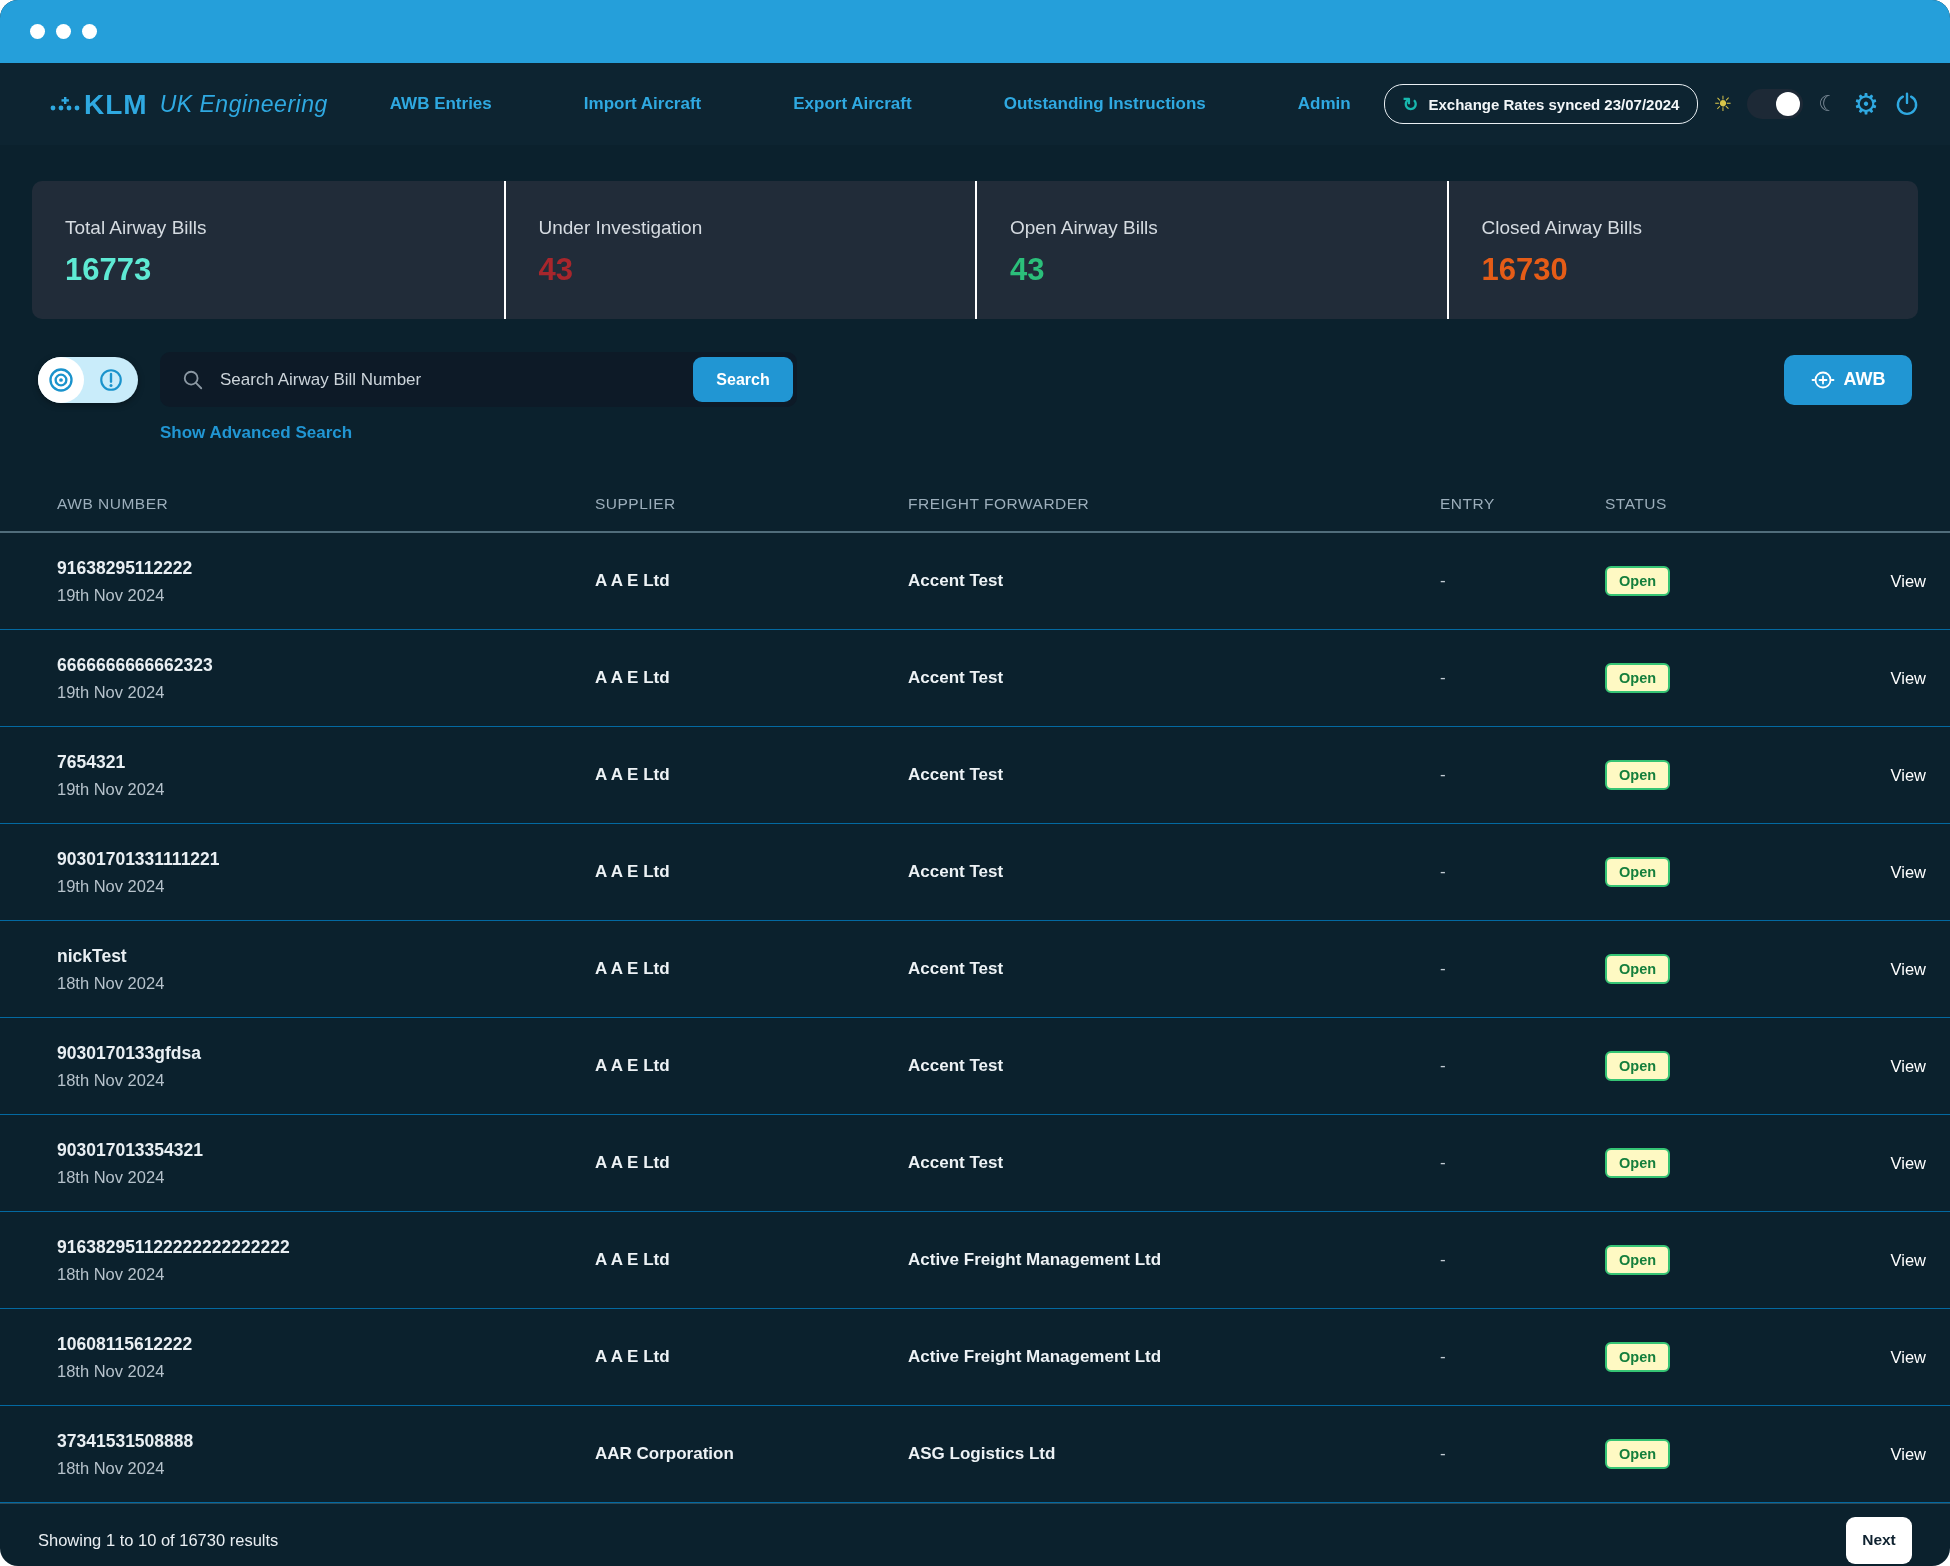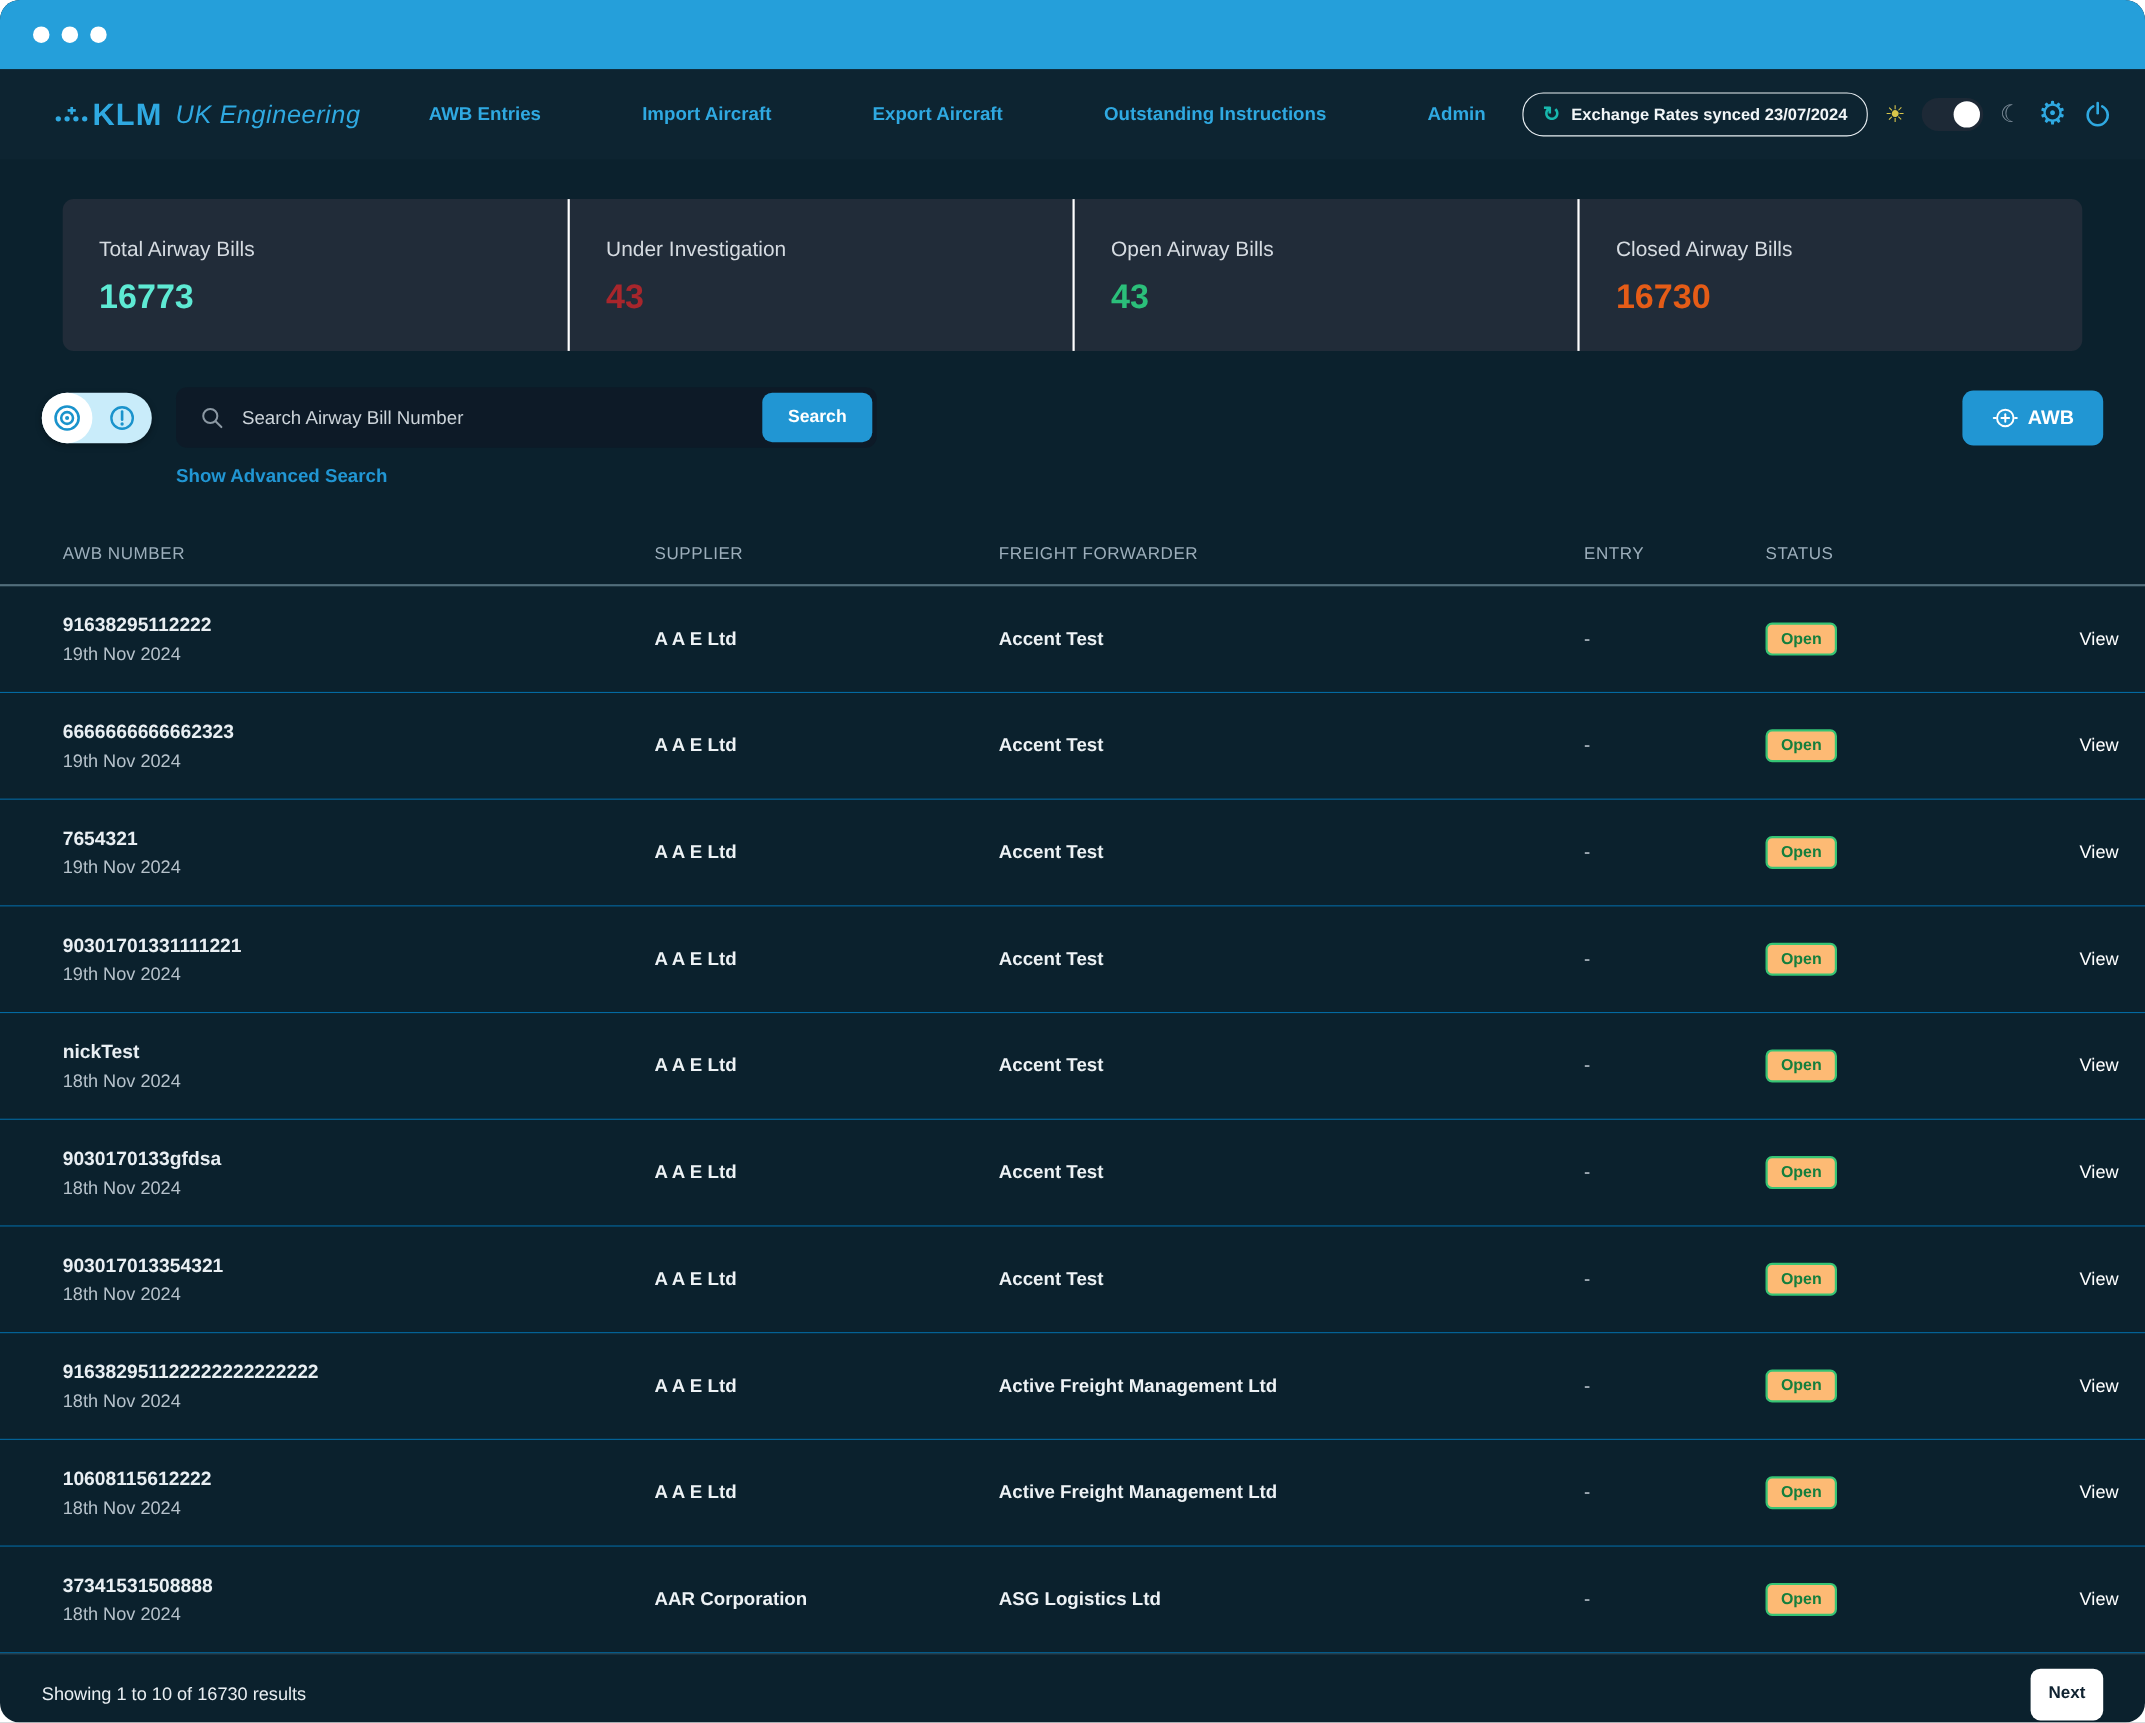--- a/index.html
+++ b/index.html
@@ -22,21 +22,21 @@
   .exchange-pill { display:flex; align-items:center; gap:10px; border:1.5px solid #e9eff3; border-radius:19px;
                    height:38px; padding:0 18px; color:#f2f6f8; font-size:15px; font-weight:bold; }
   .refresh-glyph { color:#17b8ae; font-size:19px; font-weight:bold; }
   .sun-glyph { color:#d9c64a; font-size:21px; }
   .moon-glyph { color:#7b8a97; font-size:22px; }
   .gear-glyph { color:#2fa9e1; font-size:29px; line-height:1; }
   .theme-toggle { width:56px; height:30px; border-radius:15px; background:#1d2936; position:relative; cursor:pointer; }
   .theme-knob { position:absolute; right:3px; top:3px; width:24px; height:24px; border-radius:50%; background:#ffffff; }
 
   
-  .stats { margin:36px 57px 0; flex:0 0 138px; display:grid; grid-template-columns:repeat(4,1fr);
+  .stats { margin:36px 32px 0; flex:0 0 138px; display:grid; grid-template-columns:repeat(4,1fr);
            background:#212c39; border-radius:10px; }
   .stat { padding:36px 0 0 33px; }
   .stat + .stat { border-left:2px solid #ffffff; }
   .stat-label { color:#d5dbe1; font-size:19px; }
   .stat-value { font-size:31px; font-weight:bold; margin-top:13px; }
 
   
   .search-row { margin:33px 38px 0; flex:0 0 55px; display:flex; align-items:center; }
   .seg-toggle { width:100px; height:46px; background:#c9ecfa; border-radius:23px; display:flex; align-items:center;
                 box-shadow:0 2px 6px rgba(0,0,0,0.35); }
@@ -58,21 +58,21 @@
 
   
   .table { margin-top:32px; }
   .grid-cols { display:grid; grid-template-columns:538px 313px 532px 165px 185px 1fr; padding:0 24px 0 57px; align-items:center; }
   .thead { height:54px; color:#9caebb; font-size:15.5px; letter-spacing:0.5px; border-bottom:2px solid #516d7b; }
   .trow { height:96px; border-bottom:1px solid #0369a1; }
   .awb-num { color:#e9eff3; font-weight:bold; font-size:17.5px; }
   .awb-date { color:#b6c2cb; font-size:16.5px; margin-top:7px; }
   .cell-strong { color:#edf2f5; font-weight:bold; font-size:17px; }
   .cell-entry { color:#c2ccd4; font-size:17px; }
-  .badge-open { display:inline-block; background:#fdba74; border:2px solid #36c474; color:#157f3d;
+  .badge-open { display:inline-block; background:#fef9c3; border:2px solid #36c474; color:#157f3d;
                 font-weight:bold; font-size:14.5px; padding:5px 12px; border-radius:6px; }
   .cell-action { text-align:right; }
   .view-link { color:#ffffff; font-size:16.5px; cursor:pointer; }
 
   
   .tfooter { margin-top:auto; height:72px; flex:0 0 72px; border-top:1px solid #2c4856; display:flex; align-items:center;
              padding:0 38px; }
   .footer-summary { color:#e9eef2; font-size:16.5px; }
   .next-btn { margin-left:auto; width:66px; height:47px; background:#ffffff; border:none; border-radius:9px;
               color:#0f2230; font-size:15.5px; font-weight:bold; cursor:pointer; font-family:"Liberation Sans", sans-serif; }

